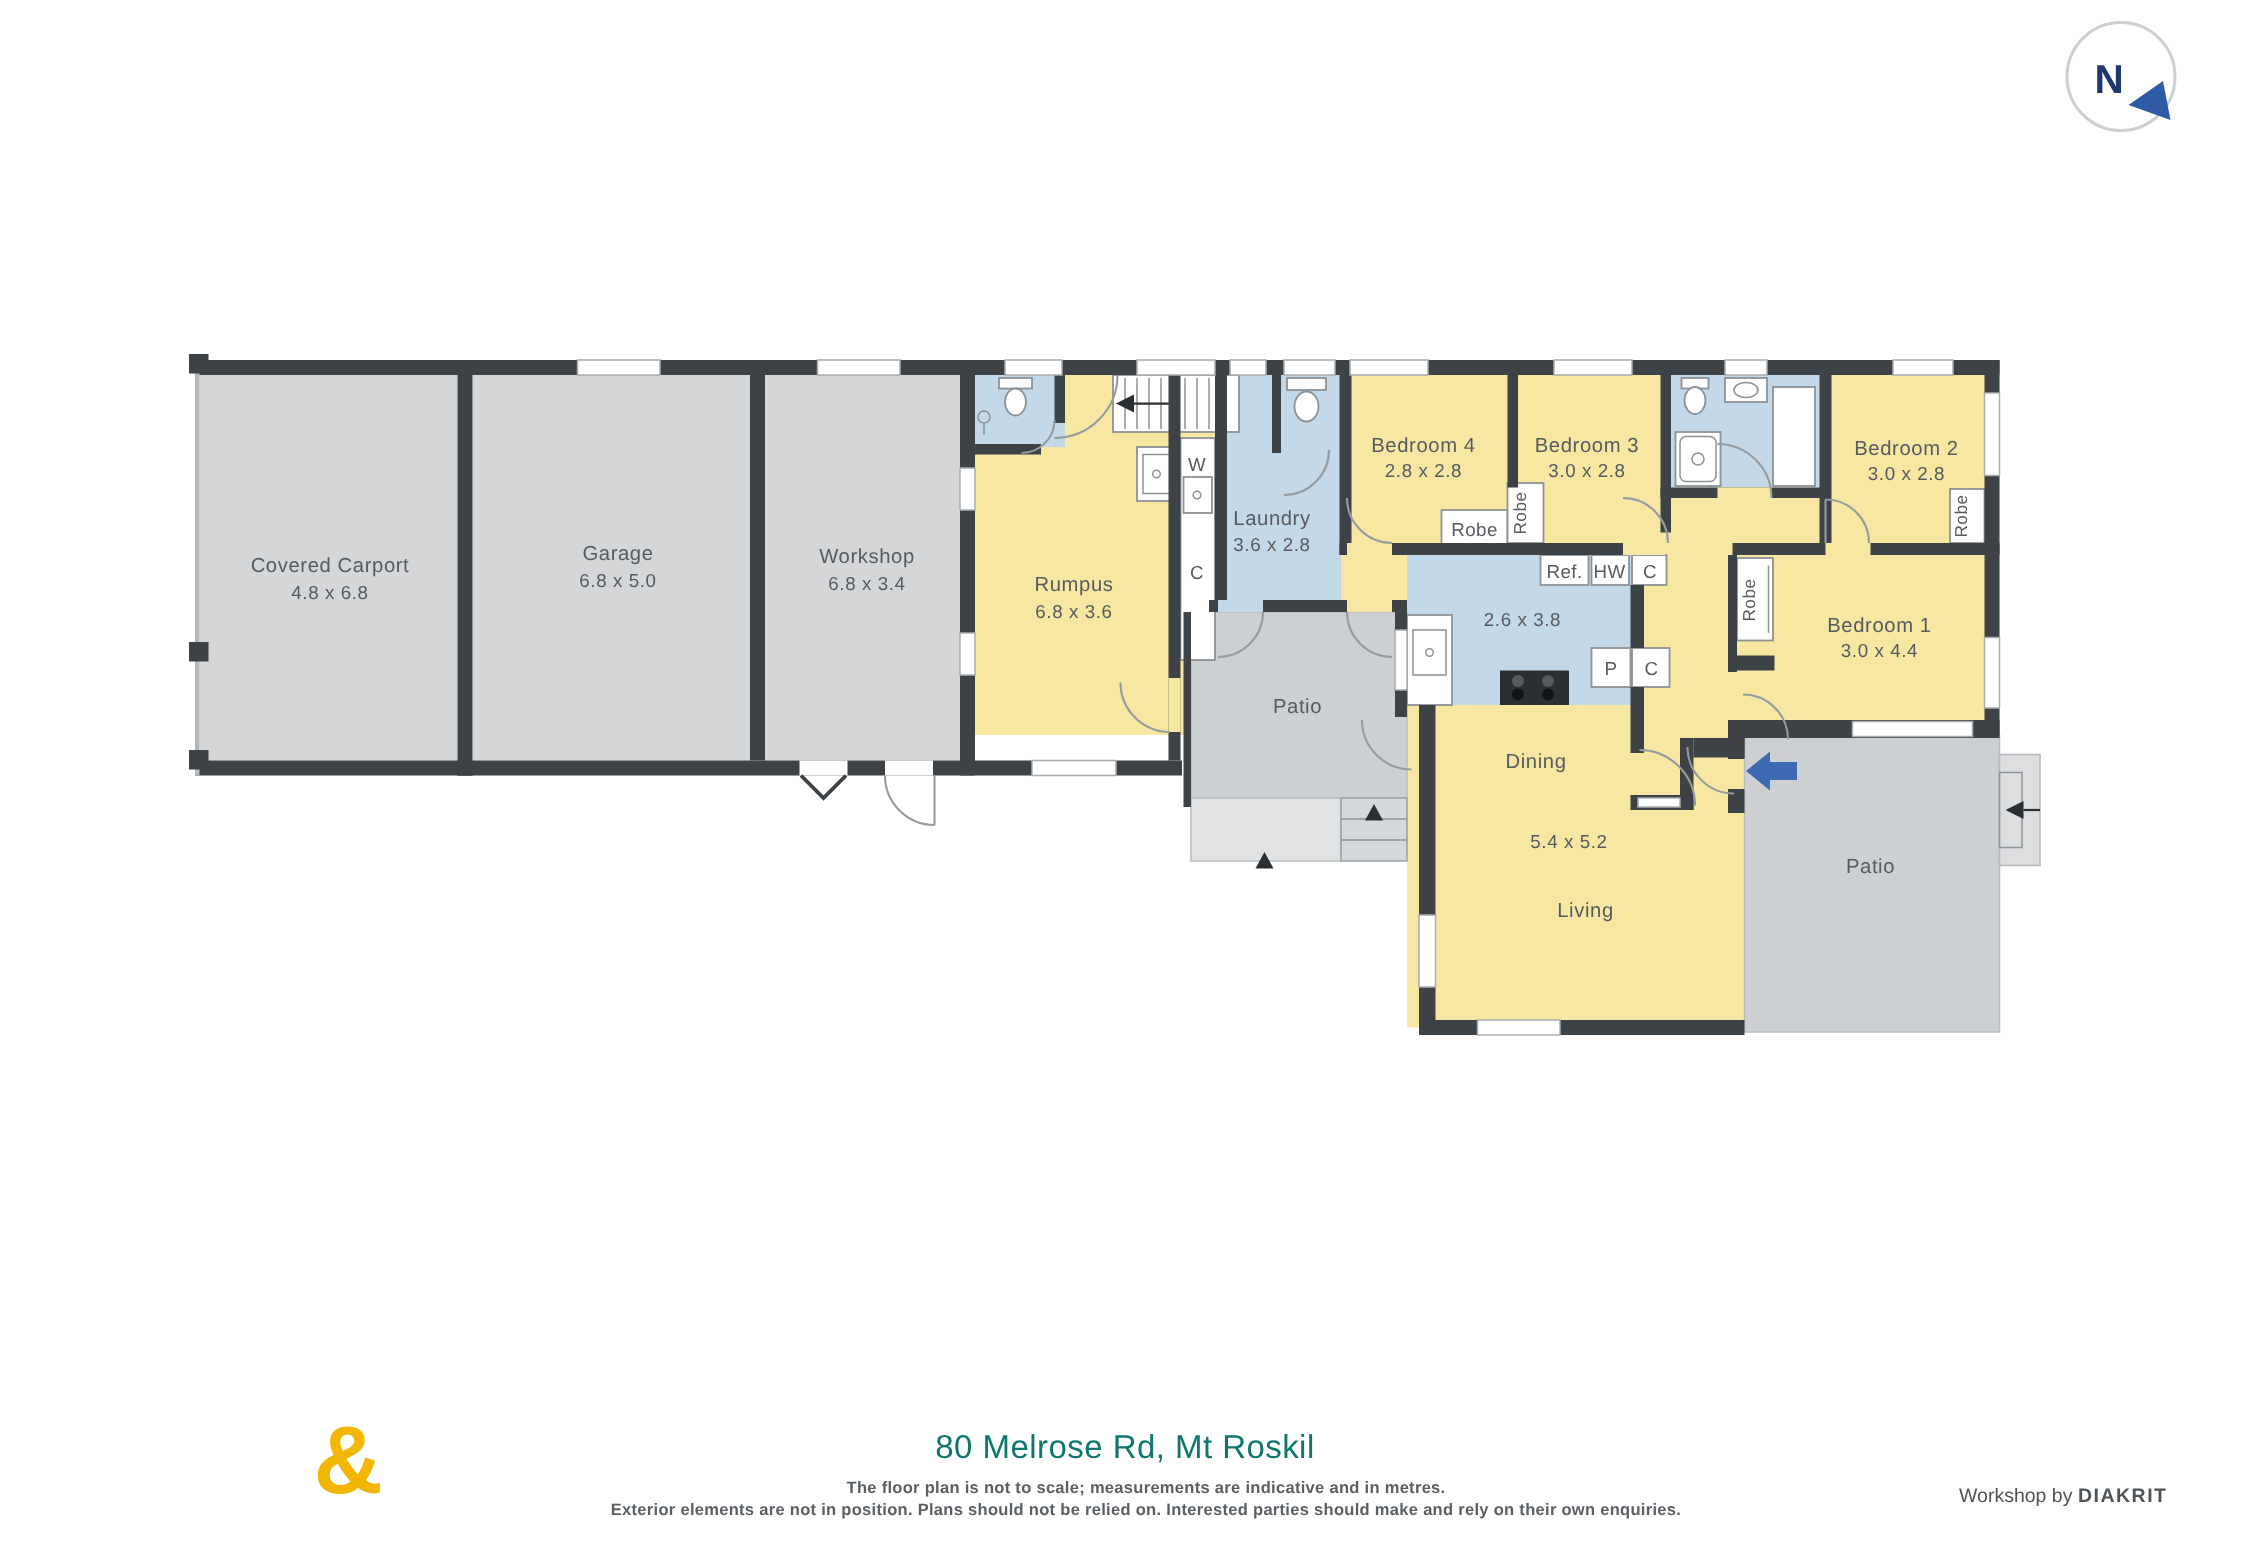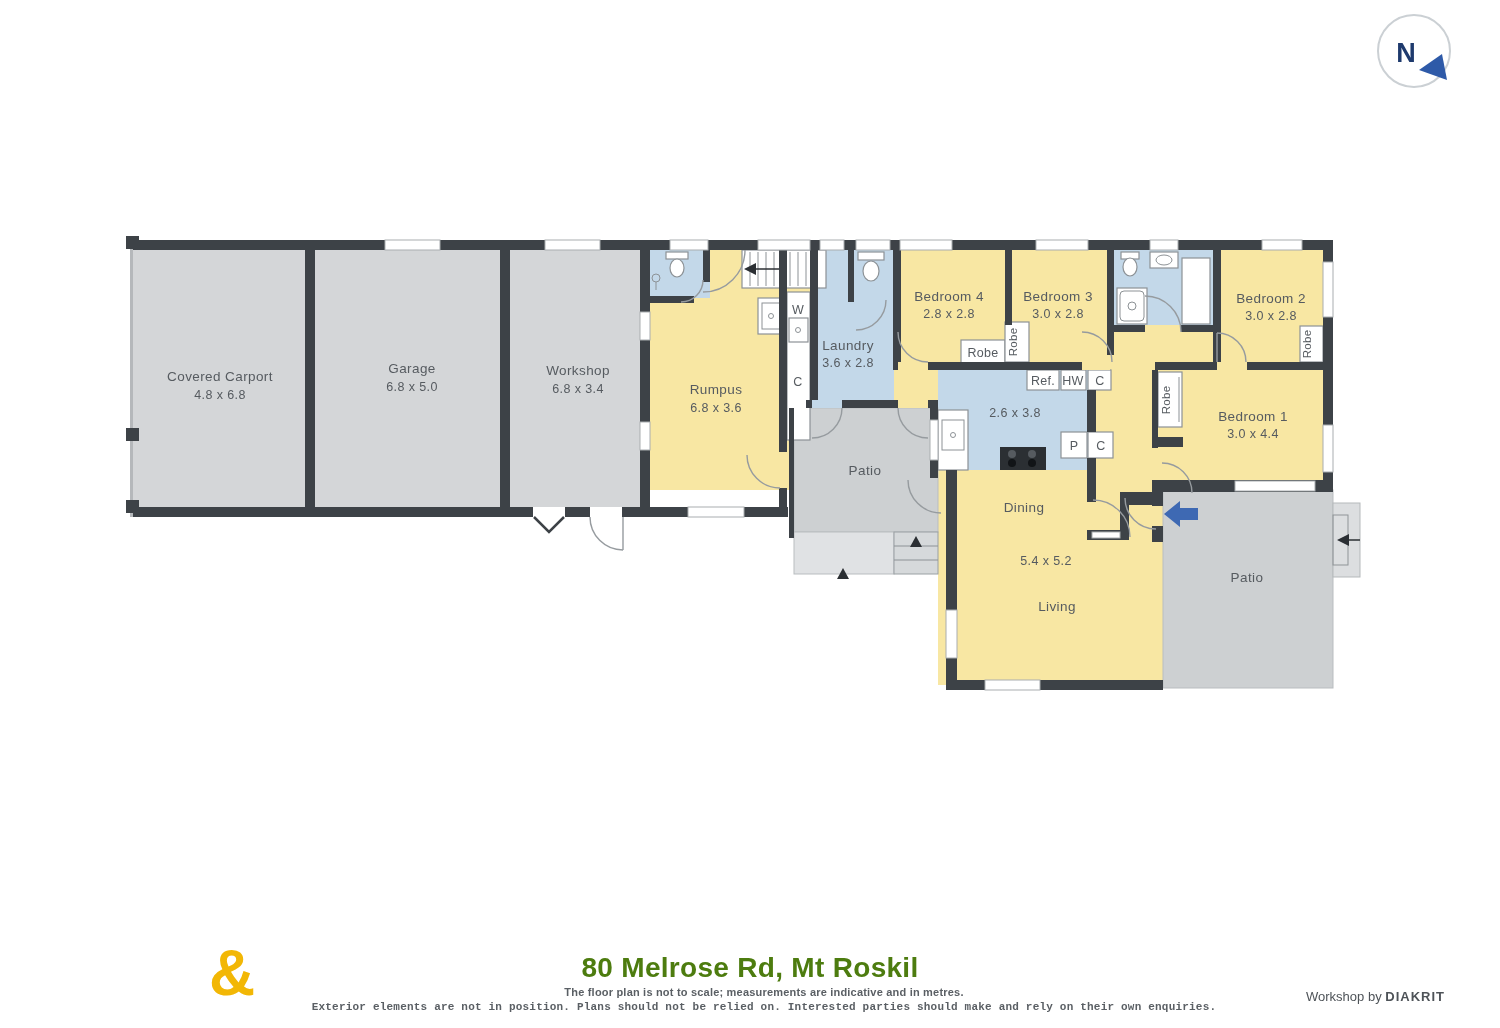--- a/index.html
+++ b/index.html
@@ -18,24 +18,24 @@
   .tread{stroke:#8d9296;stroke-width:1;}
   .blk{fill:#2b2f33;}
   
   .logo{position:absolute;left:58px;top:946px;width:158px;}
   .logo .l1,.logo .l2{font-size:25px;font-weight:bold;color:#1e3a6d;letter-spacing:1.5px;
         text-align:right;line-height:21px;white-space:nowrap;}
   .logo .lic{font-size:6.5px;color:#a9adb2;letter-spacing:1.2px;text-align:center;margin-top:3px;}
   .amp{position:absolute;left:209px;top:944px;font-size:64px;line-height:58px;
        font-weight:bold;color:#f2b705;}
   .address{position:absolute;left:0;right:0;top:952px;text-align:center;
-       font-size:28px;font-weight:bold;color:#4d7c0f;letter-spacing:.3px;}
+       font-size:22px;font-weight:normal;color:#0f766e;letter-spacing:.3px;}
   .disc{position:absolute;left:0;right:0;text-align:center;font-size:11px;
        font-weight:bold;color:#5a5f64;letter-spacing:.2px;padding-left:28px;}
-  .d1{top:986px;} .d2{top:1001px;font-family:Liberation Mono, monospace;}
+  .d1{top:986px;} .d2{top:1001px;}
   .produced{position:absolute;right:55px;top:989px;font-size:13px;color:#4e5358;}
   .produced b{letter-spacing:1px;font-size:13px;}
 </style>
 </head>
 <body>
 
 <div class="page">
 
 <svg width="1500" height="760" viewBox="0 0 1500 760">
 

